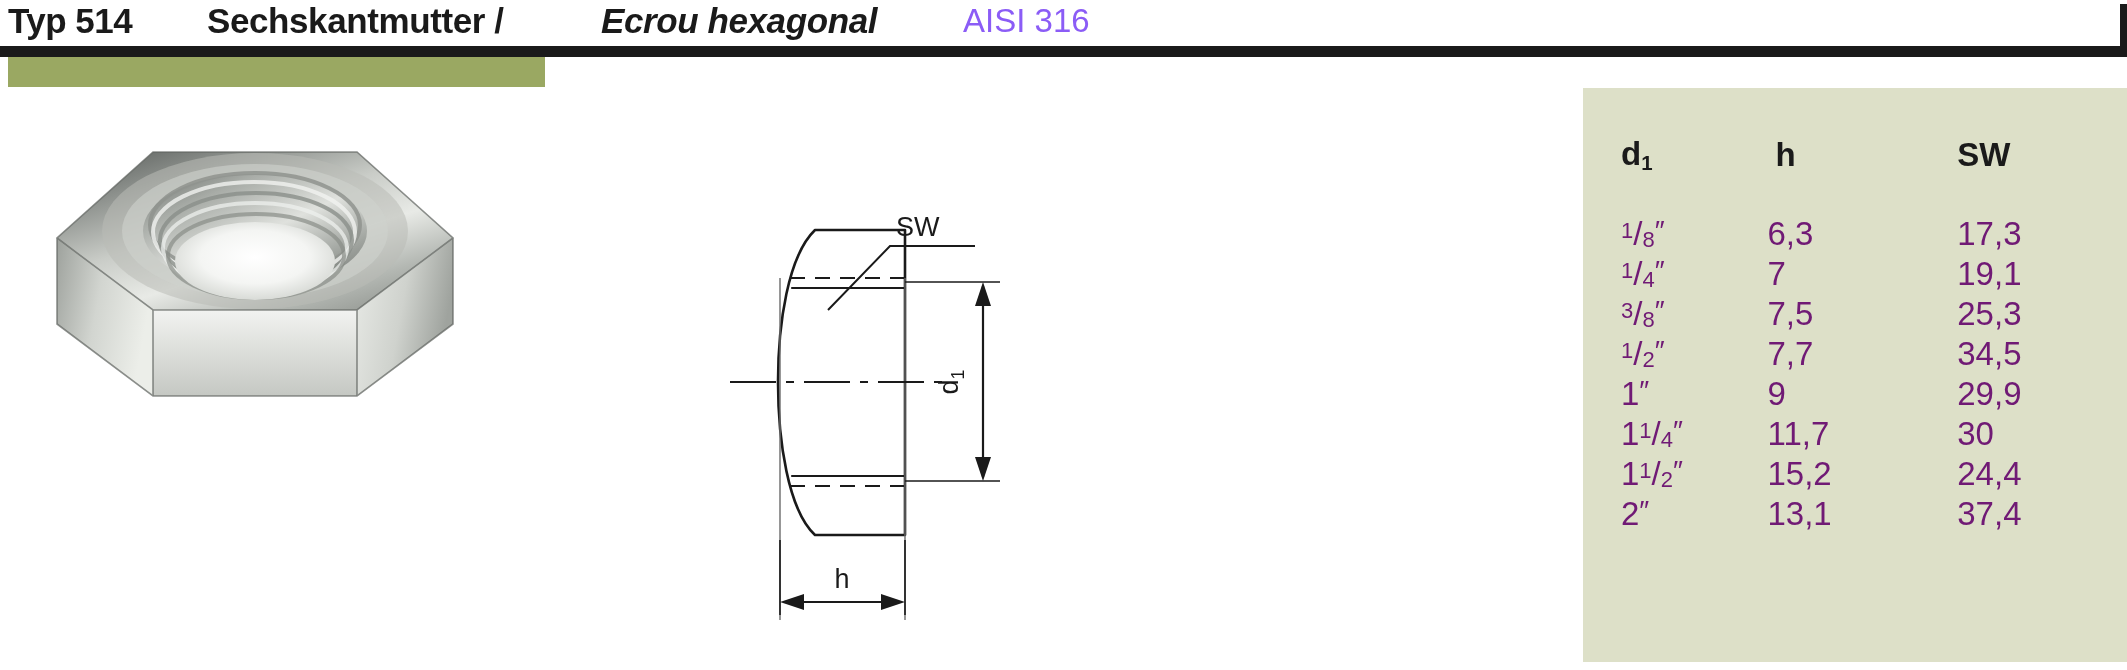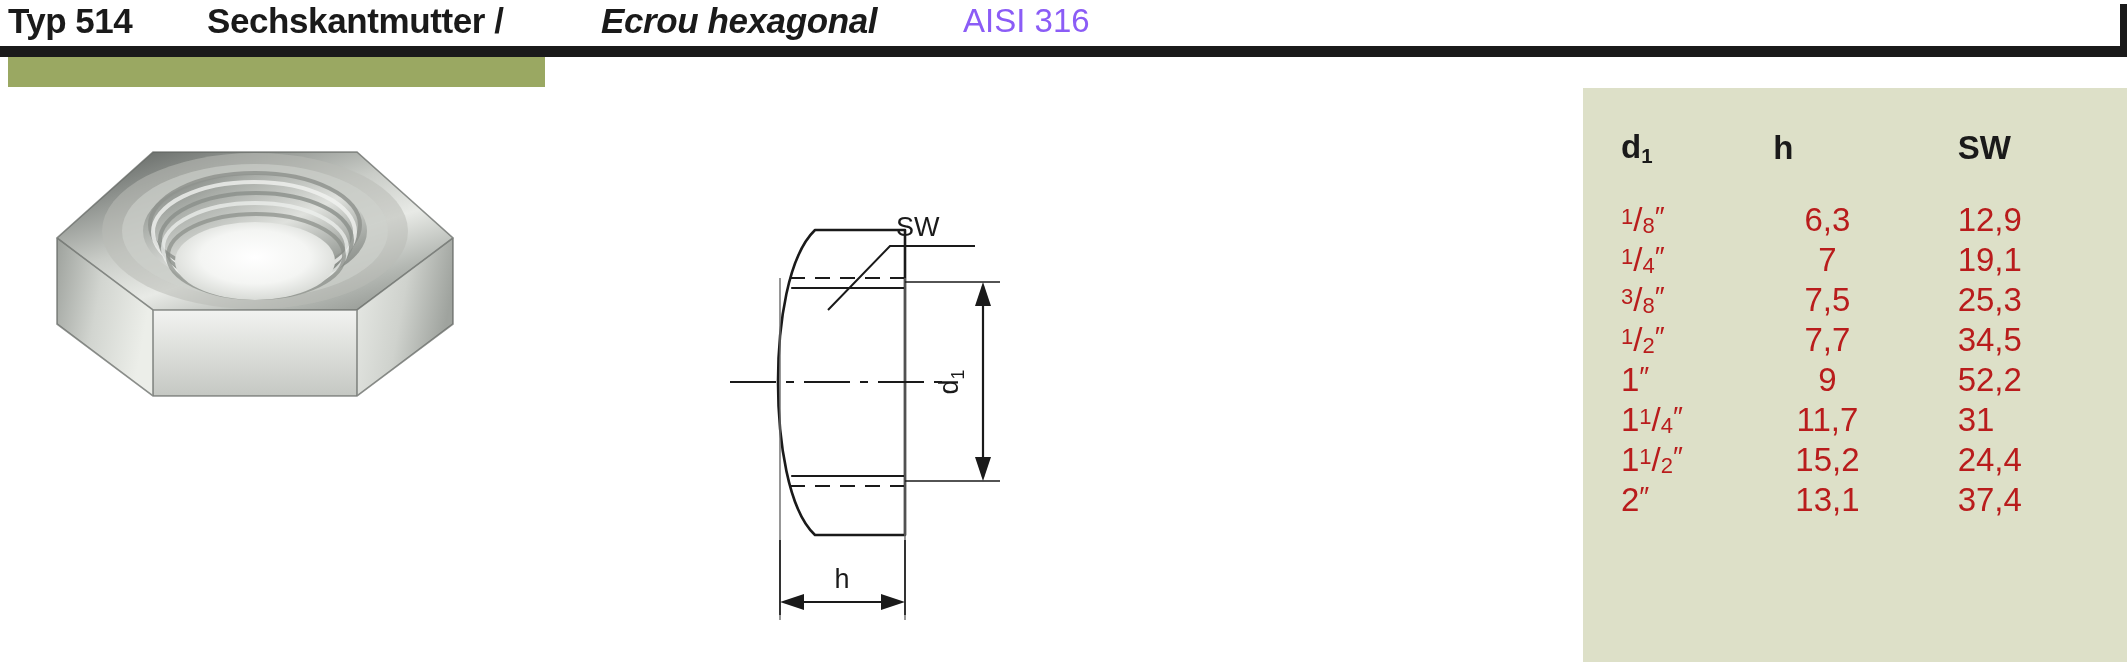--- a/index.html
+++ b/index.html
@@ -116,34 +116,34 @@
   #data-table {
     position: absolute;
     left: 0; top: 0;
     width: 100%;
     border-collapse: collapse;
   }
   #data-table th {
     font-size: 33px;
     font-weight: bold;
     text-align: left;
-    padding: 5px;
+    padding: 12px;
     height: 74px;
     vertical-align: bottom;
     color: #1a1a1a;
   }
   #data-table td {
     font-size: 33px;
     font-weight: normal;
     padding: 0;
     height: 40px;
-    color: #b91c1c;
+    color: #701a75;
   }
   .col-d1  { width: 185px; padding-left: 38px !important; text-align: left; }
-  .col-h   { width: 150px; text-align: center; padding-right: 62px !important; }
+  .col-h   { width: 150px; text-align: left; padding-right: 62px !important; }
   .col-sw  { width: 209px; text-align: left; padding-left: 6px !important; }
 
   th.col-d1 { padding-left: 38px !important; }
   th.col-h  { text-align: left; padding-left: 8px !important; padding-right: 0 !important; }
   th.col-sw { padding-left: 6px !important; }
 
   #row-head-spacer { height: 28px; }
 
   
   .frac {
@@ -316,46 +316,46 @@
         <th class="col-sw">SW</th>
       </tr>
     </thead>
     <tbody id="table-body">
         <tr id="row-head-spacer">
           <td colspan="3" style="height:28px"></td>
         </tr>
         <tr>
           <td class="col-d1"><span class="frac"><span class="num">1</span><span class="sl">/</span><span class="den">8</span></span><span class="inch">″</span></td>
           <td class="col-h">6,3</td>
-          <td class="col-sw">12,9</td>
+          <td class="col-sw">17,3</td>
         </tr>
         <tr>
           <td class="col-d1"><span class="frac"><span class="num">1</span><span class="sl">/</span><span class="den">4</span></span><span class="inch">″</span></td>
           <td class="col-h">7</td>
           <td class="col-sw">19,1</td>
         </tr>
         <tr>
           <td class="col-d1"><span class="frac"><span class="num">3</span><span class="sl">/</span><span class="den">8</span></span><span class="inch">″</span></td>
           <td class="col-h">7,5</td>
           <td class="col-sw">25,3</td>
         </tr>
         <tr>
           <td class="col-d1"><span class="frac"><span class="num">1</span><span class="sl">/</span><span class="den">2</span></span><span class="inch">″</span></td>
           <td class="col-h">7,7</td>
           <td class="col-sw">34,5</td>
         </tr>
         <tr>
           <td class="col-d1"><span class="whole">1</span><span class="inch">″</span></td>
           <td class="col-h">9</td>
-          <td class="col-sw">52,2</td>
+          <td class="col-sw">29,9</td>
         </tr>
         <tr>
           <td class="col-d1"><span class="whole">1</span><span class="frac"><span class="num">1</span><span class="sl">/</span><span class="den">4</span></span><span class="inch">″</span></td>
           <td class="col-h">11,7</td>
-          <td class="col-sw">31</td>
+          <td class="col-sw">30</td>
         </tr>
         <tr>
           <td class="col-d1"><span class="whole">1</span><span class="frac"><span class="num">1</span><span class="sl">/</span><span class="den">2</span></span><span class="inch">″</span></td>
           <td class="col-h">15,2</td>
           <td class="col-sw">24,4</td>
         </tr>
         <tr>
           <td class="col-d1"><span class="whole">2</span><span class="inch">″</span></td>
           <td class="col-h">13,1</td>
           <td class="col-sw">37,4</td>

